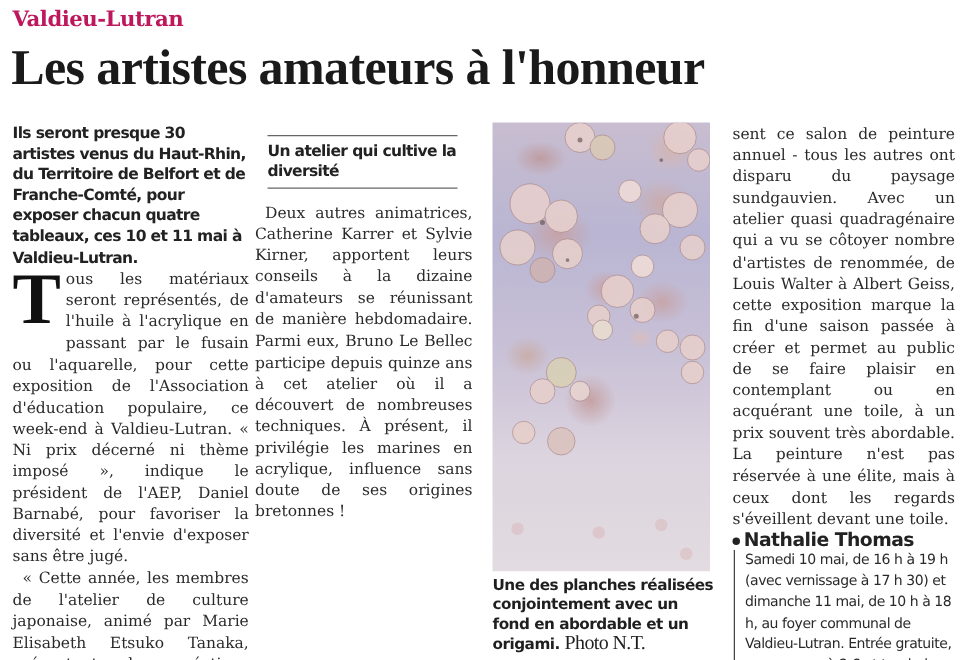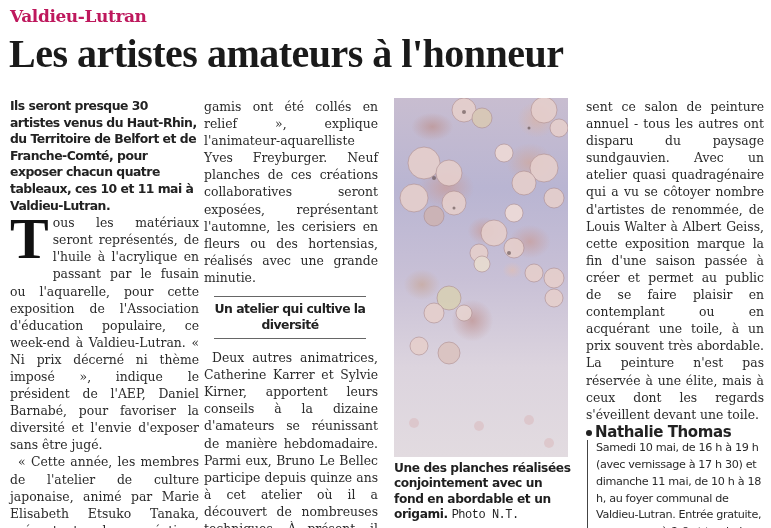--- a/index.html
+++ b/index.html
@@ -37,21 +37,21 @@
     .dropcap {
       float: left; font-family: "Liberation Serif", serif; font-weight: bold;
       font-size: 58px; line-height: 46px; margin: 2px 4px 0 0; color: #111;
       height: 50px;
     }
     .indent { text-indent: 8px; }
 
     .subhead {
       border-top: 1px solid #666; border-bottom: 1px solid #666;
       margin: 10px 12px 10px 10px; padding: 4px 0 5px;
-      text-align: center; font-family: "DejaVu Sans", sans-serif; font-weight: bold;
+      text-align: left; font-family: "DejaVu Sans", sans-serif; font-weight: bold;
       font-size: 12.4px; line-height: 16px; letter-spacing: -0.5px; color: #222;
     }
 
     .photo {
       position: absolute; left: 394px; top: 98px; width: 174px; height: 359px;
       overflow: hidden;
       background:
         radial-gradient(ellipse 40px 30px at 30% 25%, rgba(200,160,160,0.85), transparent 70%),
         radial-gradient(ellipse 34px 28px at 78% 18%, rgba(205,170,165,0.85), transparent 70%),
         radial-gradient(ellipse 30px 20px at 22% 8%, rgba(190,150,150,0.8), transparent 70%),
@@ -64,21 +64,21 @@
         linear-gradient(180deg, #c8bdd0 0%, #b9b5d2 25%, #c8c0d6 50%, #dcd4de 75%, #e2dbe0 100%);
     }
     .photo svg { position: absolute; left: 0; top: 0; }
 
     .caption {
       position: absolute; left: 394px; top: 461px; width: 180px;
       font-family: "DejaVu Sans", sans-serif; font-weight: bold;
       font-size: 12.2px; line-height: 15.3px; color: #1f1f1f; letter-spacing: -0.4px;
     }
     .caption .credit {
-      font-family: Liberation Mono, monospace; font-weight: normal; font-size: 12px; letter-spacing: -0.5px;
+      font-family: Liberation Serif, serif; font-weight: normal; font-size: 16px; letter-spacing: -0.5px;
     }
 
     .byline {
       font-family: "DejaVu Sans", sans-serif; font-weight: bold;
       font-size: 15px; line-height: 16px; color: #222; margin-top: 1px; letter-spacing: -0.4px;
     }
     .byline .dot {
       display: inline-block; width: 6px; height: 6px; border-radius: 50%;
       background: #222; margin-right: 3px; vertical-align: 1px;
     }
@@ -97,21 +97,20 @@
 
   <div class="col col1">
     <p class="chapo">Ils seront presque 30 artistes venus du Haut-Rhin, du Territoire de Belfort et de Franche-Comté, pour exposer chacun quatre tableaux, ces 10 et 11 mai à Valdieu-Lutran.</p>
     <p class="dropcap-para">
       <span class="dropcap">T</span><span>ous les matériaux seront représentés, de l'huile à l'acrylique en passant par le fusain ou l'aquarelle, pour cette exposition de l'Association d'éducation populaire, ce week-end à Valdieu-Lutran. « Ni prix décerné ni thème imposé », indique le président de l'AEP, Daniel Barnabé, pour favoriser la diversité et l'envie d'exposer sans être jugé.</span>
     </p>
     <p class="indent">« Cette année, les membres de l'atelier de culture japonaise, animé par Marie Elisabeth Etsuko Tanaka, présentent des créations réalisées conjointement avec les peintres de notre atelier qui ont peint des fonds en aquarelle sur lesquels des ori-</p>
   </div>
 
   <div class="col col2">
-    <p>gamis ont été collés en relief », explique l'animateur-aquarelliste Yves Freyburger. Neuf planches de ces créations collaboratives seront exposées, représentant l'automne, les cerisiers en fleurs ou des hortensias, réalisés avec une grande minutie.</p>
     <div class="subhead">Un atelier qui cultive la diversité</div>
     <p class="indent">Deux autres animatrices, Catherine Karrer et Sylvie Kirner, apportent leurs conseils à la dizaine d'amateurs se réunissant de manière hebdomadaire. Parmi eux, Bruno Le Bellec participe depuis quinze ans à cet atelier où il a découvert de nombreuses techniques. À présent, il privilégie les marines en acrylique, influence sans doute de ses origines bretonnes !</p>
 
   </div>
 
   <div class="photo">
     <svg width="174" height="359" viewBox="0 0 174 359">
       <g fill="#e6cfcc" stroke="#a98888" stroke-width="0.6" opacity="0.9">
         <circle cx="70" cy="12" r="12"></circle>
           <circle cx="88" cy="20" r="10" fill="#d9c9b5"></circle>

